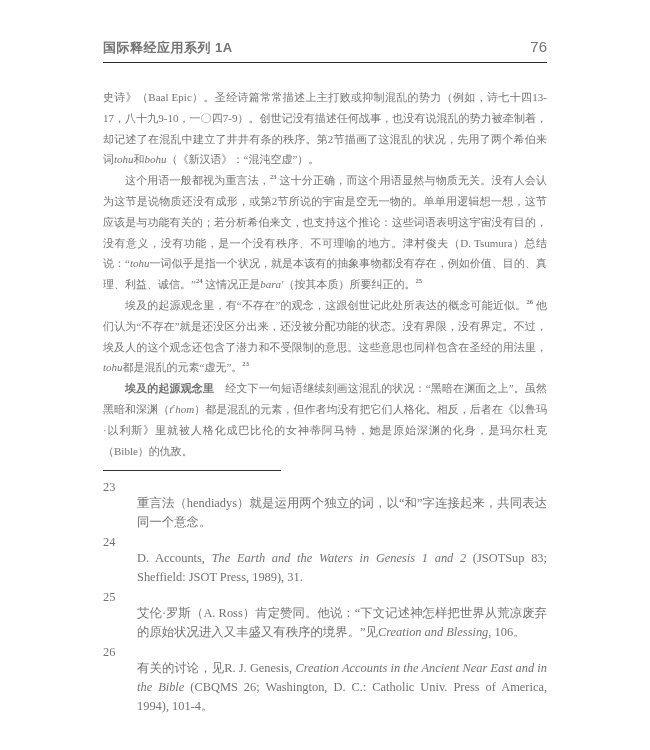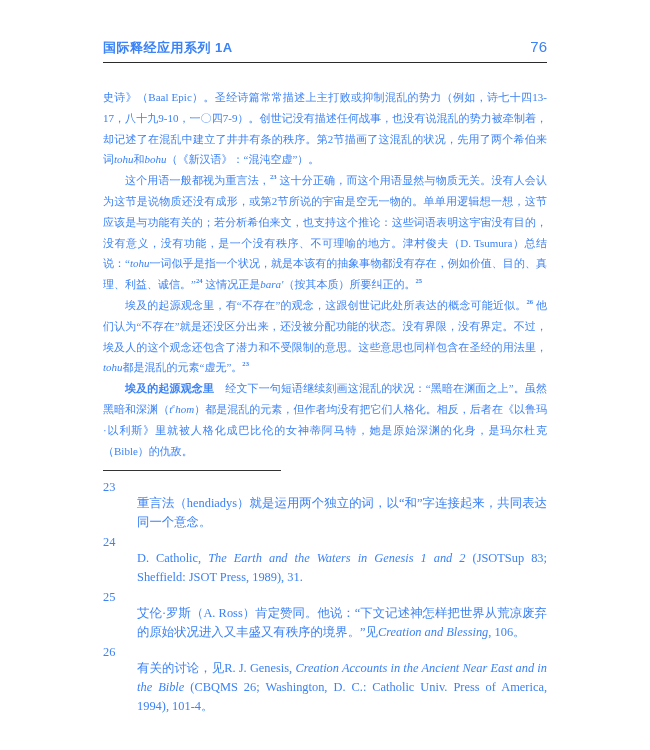--- a/index.html
+++ b/index.html
@@ -1,20 +1,20 @@
 <!DOCTYPE html>
 <html><head>
 <meta charset="utf-8">
 <style>
   html,body{margin:0;padding:0;background:#e9e9e9;}
   .page{
     width:650px;height:750px;background:#ffffff;box-sizing:border-box;
     padding:38px 103px 0 103px;overflow:hidden;
     font-family:"Liberation Serif","DejaVu Serif",serif;
-    color:#3b82f6;
+    color:#737373;
   }
   .hdr{
     display:flex;justify-content:space-between;align-items:baseline;
     font-family:"Liberation Sans","DejaVu Sans",sans-serif;
   }
   .hdr .series{font-size:13px;font-weight:bold;letter-spacing:.5px;}
   .hdr .pnum{font-size:15px;font-weight:normal;text-align:right;}
   .hdr-rule{border:none;border-top:1.5px solid #2b2b2b;margin:5px 0 0 0;}
   .bodytext{margin-top:24px;font-size:11px;line-height:20.8px;}
   .para{margin:0;text-indent:2em;text-align:justify;}
@@ -48,21 +48,21 @@
 
   <hr class="fn-rule">
 
   <div class="footnotes">
     <div class="fn-row">
       <span class="fn-num">23</span>
       <span class="fn-text"><span>重言法（hendiadys）就是运用两个独立的词，以“和”字连接起来，共同表达同一个意念。</span></span>
     </div>
     <div class="fn-row">
       <span class="fn-num">24</span>
-      <span class="fn-text"><span>D. Catholic, </span><span class="it">The Earth and the Waters in Genesis 1 and 2</span><span> (JSOTSup 83; Sheffield: JSOT Press, 1989), 31.</span></span>
+      <span class="fn-text"><span>D. Accounts, </span><span class="it">The Earth and the Waters in Genesis 1 and 2</span><span> (JSOTSup 83; Sheffield: JSOT Press, 1989), 31.</span></span>
     </div>
     <div class="fn-row">
       <span class="fn-num">25</span>
       <span class="fn-text"><span>艾伦·罗斯（A. Ross）肯定赞同。他说：“下文记述神怎样把世界从荒凉废弃的原始状况进入又丰盛又有秩序的境界。”见</span><span class="it">Creation and Blessing</span><span>, 106。</span></span>
     </div>
     <div class="fn-row">
       <span class="fn-num">26</span>
       <span class="fn-text"><span>有关的讨论，见R. J. Genesis, </span><span class="it">Creation Accounts in the Ancient Near East and in the Bible</span><span> (CBQMS 26; Washington, D. C.: Catholic Univ. Press of America, 1994), 101-4。</span></span>
     </div>
 

